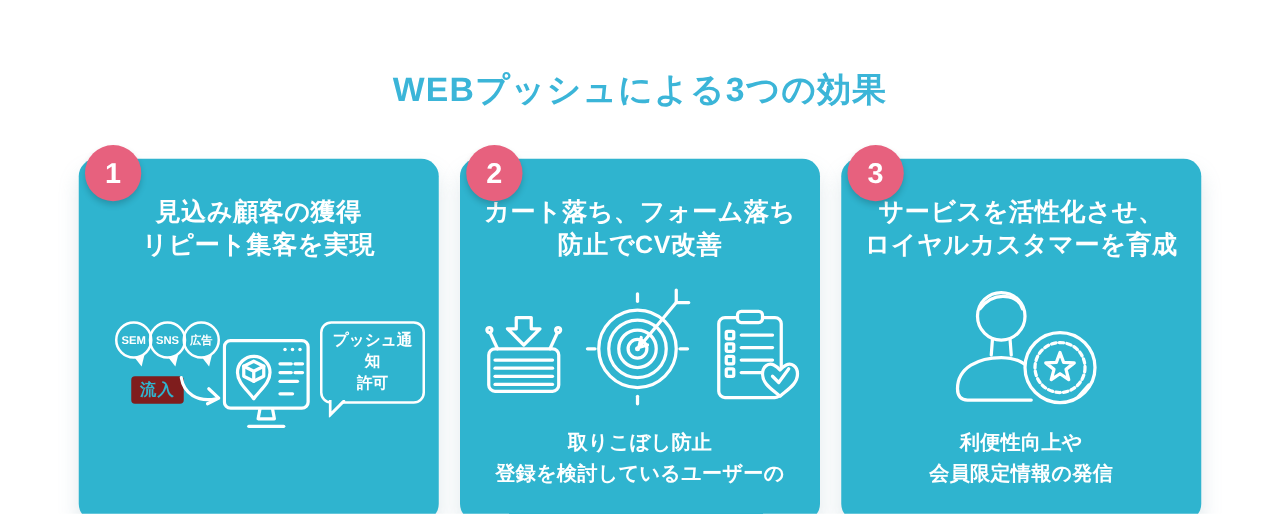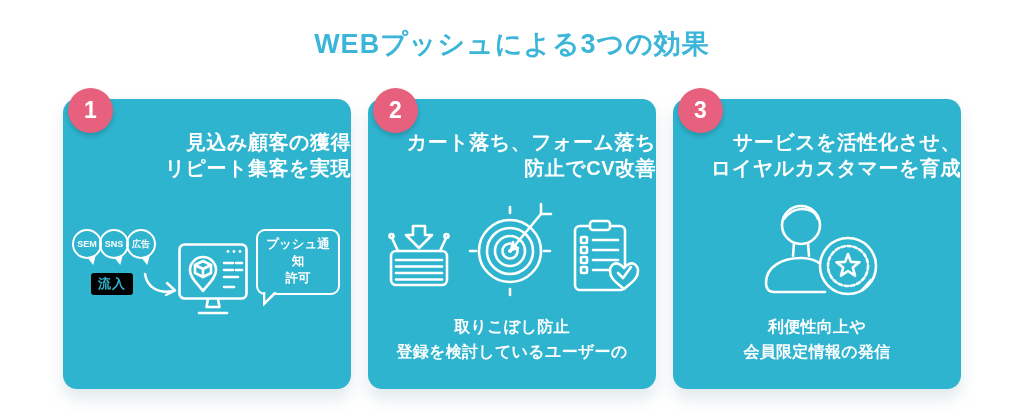--- a/index.html
+++ b/index.html
@@ -15,20 +15,21 @@
     font-family:"Liberation Sans","DejaVu Sans",sans-serif;
     overflow:hidden;
   }
   .page-title{
     text-align:center;
     padding-top:26px;
     font-size:27px;
     font-weight:bold;
     letter-spacing:1px;
     color:var(--title-color);
+    margin-top:28px;
   }
   .cards-row{
     display:flex;
     justify-content:center;
     gap:17px;
     margin-top:37px;
   }
   .card{
     position:relative;
     width:288px;
@@ -55,21 +56,20 @@
     font-size:23px;
     font-weight:bold;
     box-shadow:0 3px 5px rgba(0,0,0,.18);
   }
   .card-heading{
     margin-top:30px;
     font-size:20px;
     font-weight:bold;
     line-height:1.32;
     letter-spacing:.5px;
-    text-align:right;
   }
   .icon-area{
     flex:1;
     display:flex;
     align-items:center;
     justify-content:center;
   }
   .card-desc{
     margin-bottom:24px;
     font-size:16px;
@@ -78,21 +78,21 @@
     letter-spacing:.3px;
   }
   
   .cluster{
     position:relative;
     width:274px;
     height:104px;
   }
   .bubble-row{
     position:absolute;
-    left:2px;
+    left:22px;
     top:8px;
     display:flex;
   }
   .bubble{
     position:relative;
     width:30px;
     height:30px;
     border:2px solid var(--stroke);
     border-radius:50%;
     margin-right:-3px;
@@ -108,23 +108,23 @@
     right:3px;
     bottom:-8px;
     width:0;height:0;
     border-left:3px solid transparent;
     border-right:5px solid transparent;
     border-top:8px solid var(--stroke);
     transform:rotate(-18deg);
   }
   .inflow-box{
     position:absolute;
-    left:21px;
+    left:35px;
     top:52px;
-    background:#000000;
+    background:#7f1d1d;
     color:var(--card-bg);
     font-size:13px;
     font-weight:bold;
     padding:2px 7px;
     border-radius:3px;
     letter-spacing:1px;
   }
   .arrow-svg{position:absolute;left:72px;top:50px;}
   .monitor-svg{position:absolute;left:108px;top:22px;}
   .push-bubble{

